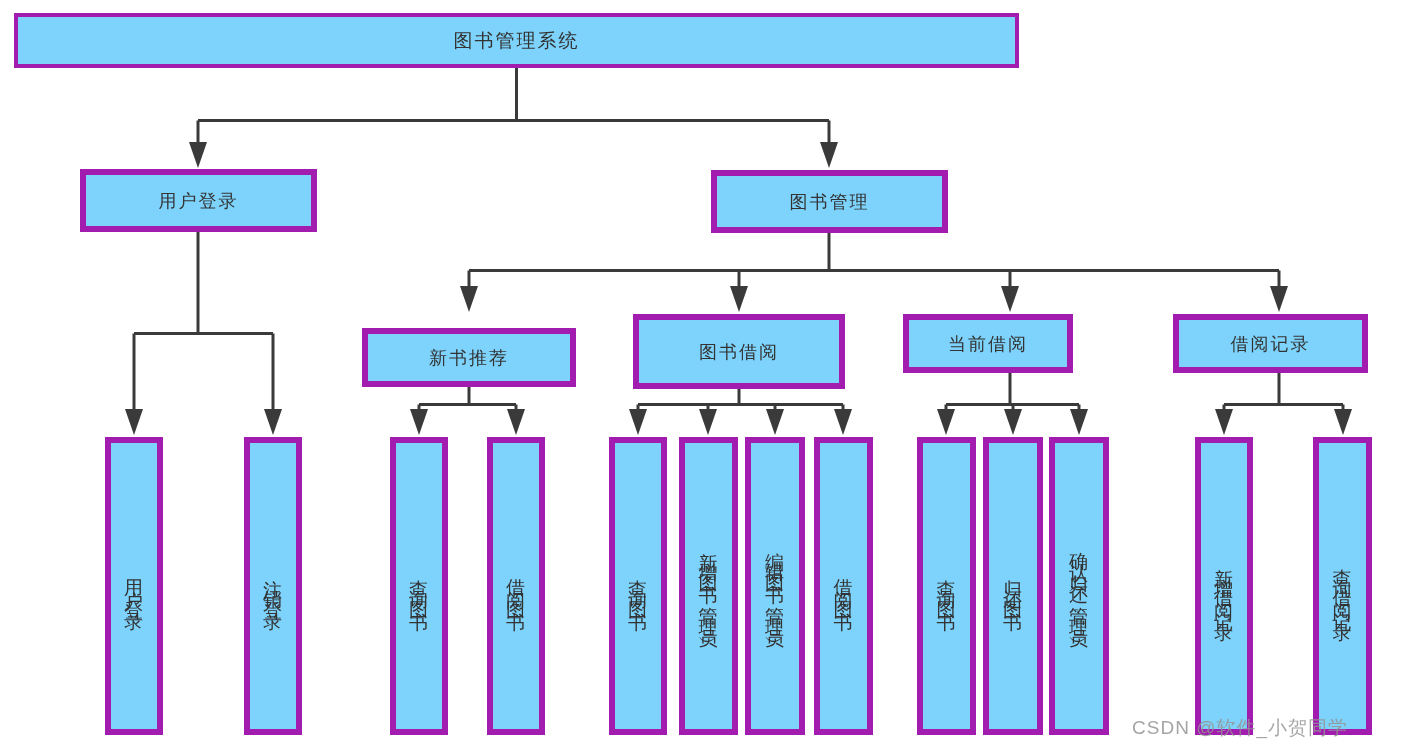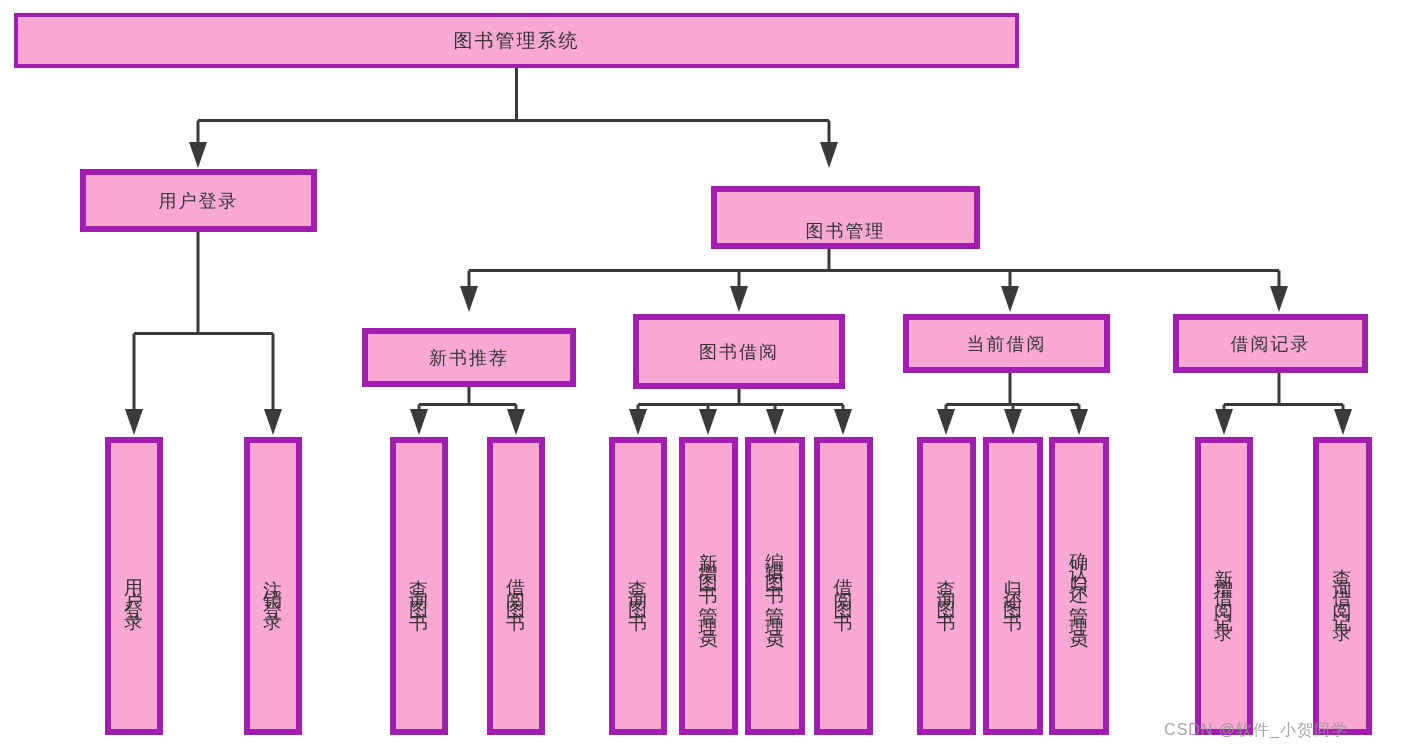--- a/index.html
+++ b/index.html
@@ -14,21 +14,21 @@
   }
   #wires {
     position: absolute;
     left: 0; top: 0;
     width: 1405px; height: 747px;
     z-index: 0;
   }
   .node {
     position: absolute;
     box-sizing: border-box;
-    background: #f9a8d4;
+    background: #7dd3fc;
     border: 6px solid #a21caf;
     display: flex;
     align-items: center;
     justify-content: center;
     z-index: 1;
     font-size: 18px;
     letter-spacing: 2px;
     white-space: nowrap;
   }
   .node.root { border-width: 4px; font-size: 19px; }
@@ -41,44 +41,44 @@
     writing-mode: vertical-rl;
     text-orientation: mixed;
     line-height: 1;
     font-size: 19px;
     letter-spacing: 11px;
     white-space: nowrap;
   }
   
   .b-root      { left: 14px;   top: 13px;  width: 1005px; height: 55px; }
   .b-userlogin { left: 80px;   top: 169px; width: 237px; }
-  .b-bookmgmt  { left: 711px;  top: 186px; width: 269px; align-items: flex-end; }
+  .b-bookmgmt  { left: 711px;  top: 170px; width: 237px; }
   .b-newrec    { left: 362px;  top: 328px; width: 214px; height: 59px; }
   .b-borrow    { left: 633px;  top: 314px; width: 212px; height: 75px; }
-  .b-current   { left: 903px;  top: 314px; width: 207px; height: 59px; }
+  .b-current   { left: 903px;  top: 314px; width: 170px; height: 59px; }
   .b-record    { left: 1173px; top: 314px; width: 195px; height: 59px; }
   .l1  { left: 105px;  width: 58px; }
   .l2  { left: 244px;  width: 58px; }
   .l3  { left: 390px;  width: 58px; }
   .l4  { left: 487px;  width: 58px; }
   .l5  { left: 609px;  width: 58px; }
   .l6  { left: 679px;  width: 59px; }
   .l7  { left: 745px;  width: 60px; }
   .l8  { left: 814px;  width: 59px; }
   .l9  { left: 917px;  width: 59px; }
   .l10 { left: 983px;  width: 60px; }
   .l11 { left: 1049px; width: 60px; }
   .l12 { left: 1195px; width: 58px; }
   .l13 { left: 1313px; width: 59px; }
   .watermark {
     position: absolute;
     right: 57px;
     bottom: 6px;
     z-index: 2;
-    font-size: 16px;
+    font-size: 19px;
     color: rgba(148, 148, 148, 0.85);
     letter-spacing: 1px;
     white-space: nowrap;
   }
 </style>
 </head>
 <body>
 
 <div id="canvas">
 

